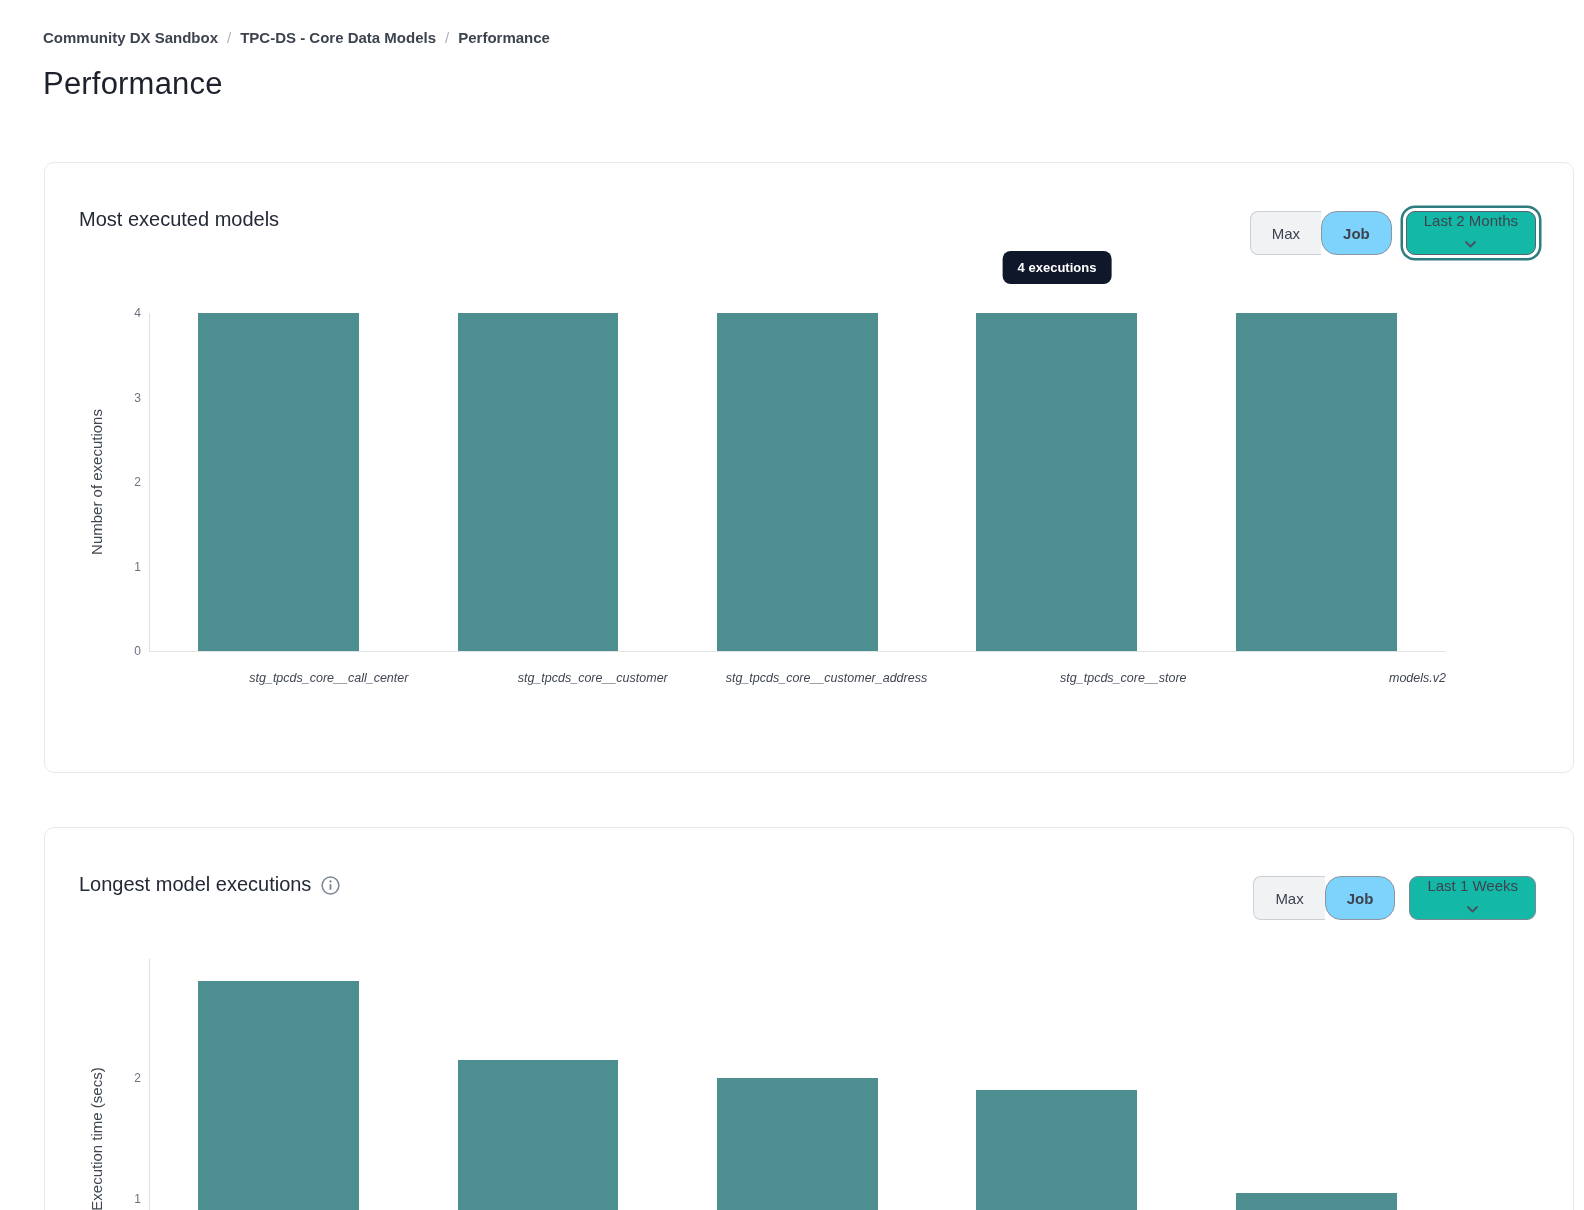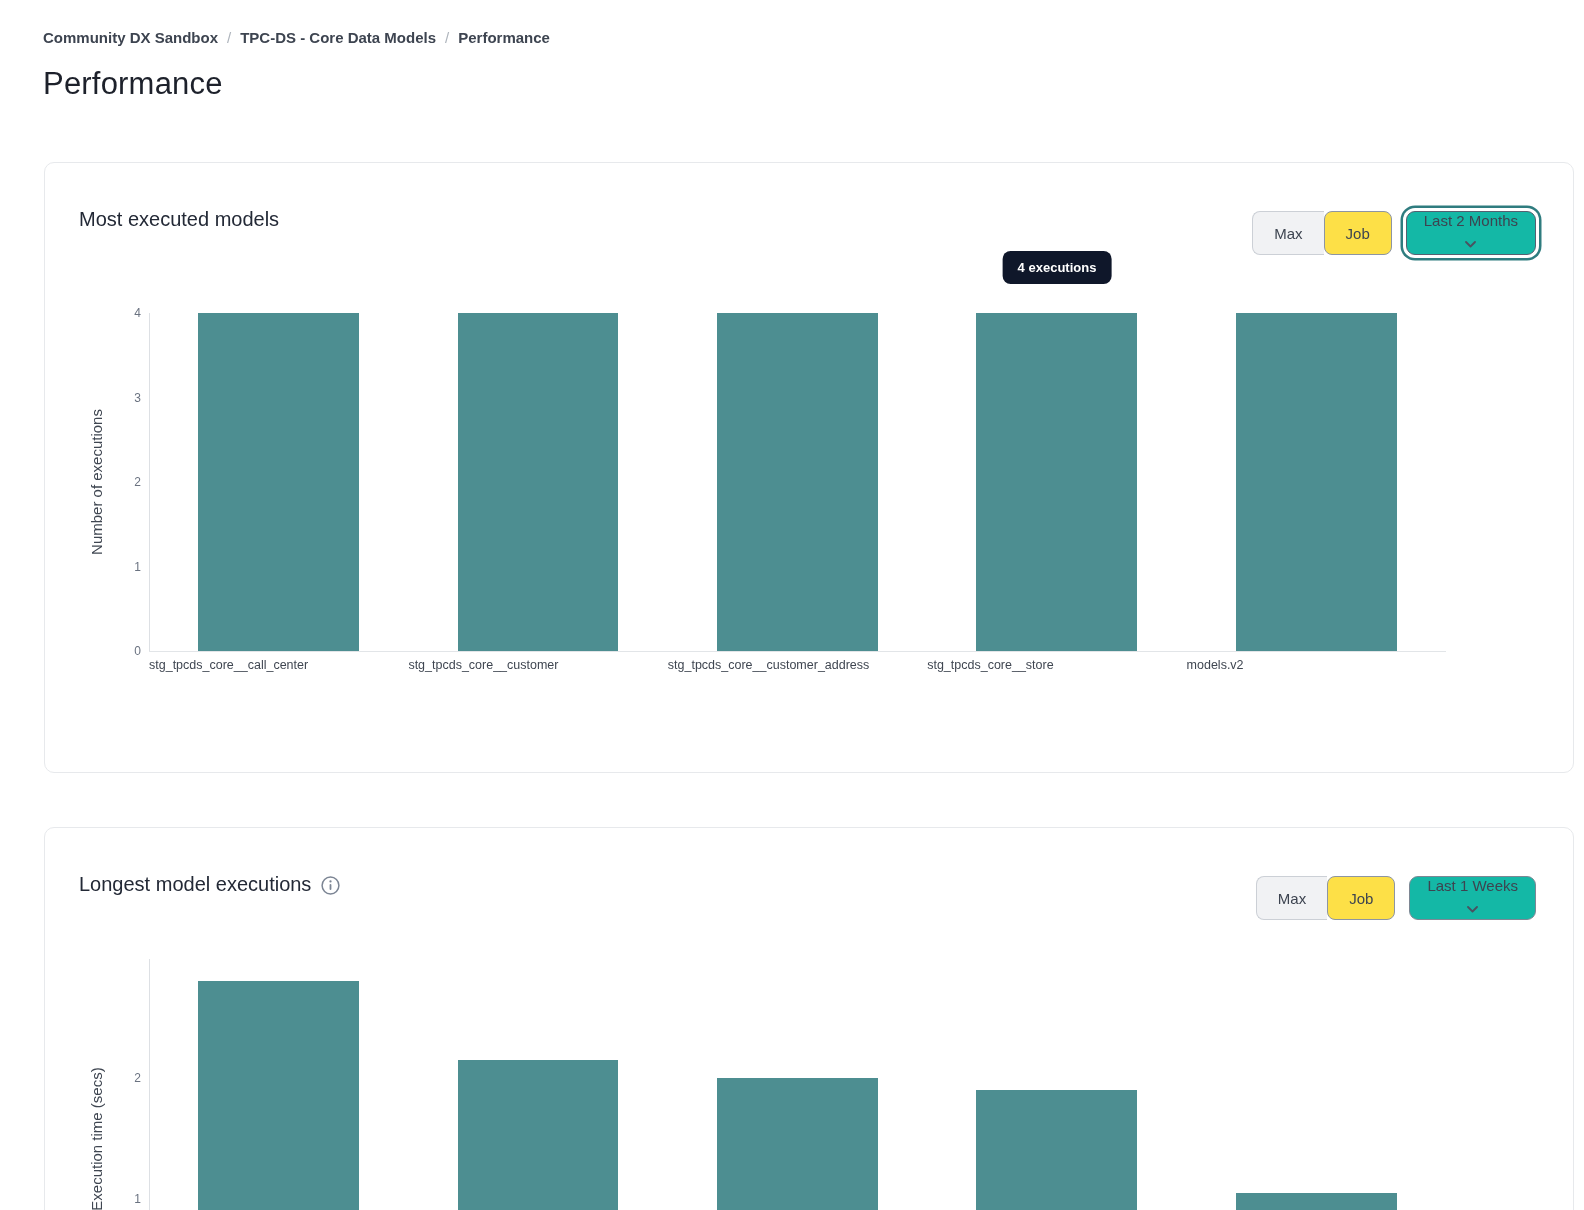--- a/index.html
+++ b/index.html
@@ -22,39 +22,39 @@
   .card-title { position:absolute; left:34px; top:45px; font-size:20px; font-weight:500;
                 color:#232936; display:flex; align-items:center; gap:10px; }
 
   
   .controls { position:absolute; right:37px; top:48px; display:flex; align-items:center; gap:14px;justify-content:center; }
   .segmented { display:flex; align-items:stretch; }
   .seg { font-family:inherit; font-size:15px; color:#3d4450; height:44px; padding:0 21px;
          cursor:pointer; display:flex; align-items:center; }
   .seg-unselected { background:#f1f2f4; border:1px solid #ccd0d6; border-right:none;
                     border-radius:8px 0 0 8px; }
-  .seg-selected { background:#fde047; border:1.5px solid #8d95a2; border-radius:8px; z-index:2; }
+  .seg-selected { background:#7dd3fc; border:1.5px solid #8d95a2; border-radius:16px; z-index:2;font-weight:bold; }
   .range { font-family:inherit; font-size:15px; color:#3d4450; height:44px; padding:0 17px;
            background:#14b8a6; border:1.5px solid #7e8794; border-radius:9px; cursor:pointer;
            display:flex; align-items:center; gap:12px;flex-direction:column; }
   .range.focused { border-color:#556070;
                    box-shadow:0 0 0 3px #ffffff, 0 0 0 5.5px #2f7c7f; }
   .chev { display:block; }
 
   
   .plot { position:absolute; }
   .plot1 { left:104px; top:150px; width:1297px; height:338px; }
   .plot2 { left:104px; top:131px; width:1297px; height:361px; }
   .vaxis { position:absolute; left:0; top:0; width:1px; height:100%; background:#dde0e4; }
   .baseline { position:absolute; left:0; bottom:-1px; width:100%; height:1px; background:#e2e5e8; }
   .bar { position:absolute; bottom:0; }
   .ytick { position:absolute; left:-48px; width:40px; text-align:right; font-size:12px;
            color:#6a7280; line-height:16px; }
-  .xcat { position:absolute; top:100%; margin-top:7px; text-align:left; font-size:12.5px;
-          color:#3f4651; white-space:nowrap; }
+  .xcat { position:absolute; top:100%; margin-top:20px; text-align:right; font-size:12.5px;
+          color:#3f4651; white-space:nowrap;font-style:italic; }
   .ylabel { position:absolute; white-space:nowrap; font-size:15px; color:#3f4651;
             transform:translate(-50%,-50%) rotate(-90deg); }
   .ylabel1 { left:51px; top:319px; }
   .ylabel2 { left:51px; top:311px; }
   .xaxis-title { position:absolute; left:40px; top:530px; width:1361px; text-align:center;
                  font-size:15.5px; color:#262c37; }
 
   
   .chart-tooltip { position:absolute; left:1012px; top:88px; transform:translateX(-50%);
                    color:#fff; font-size:13px; font-weight:bold; padding:9px 15px;

